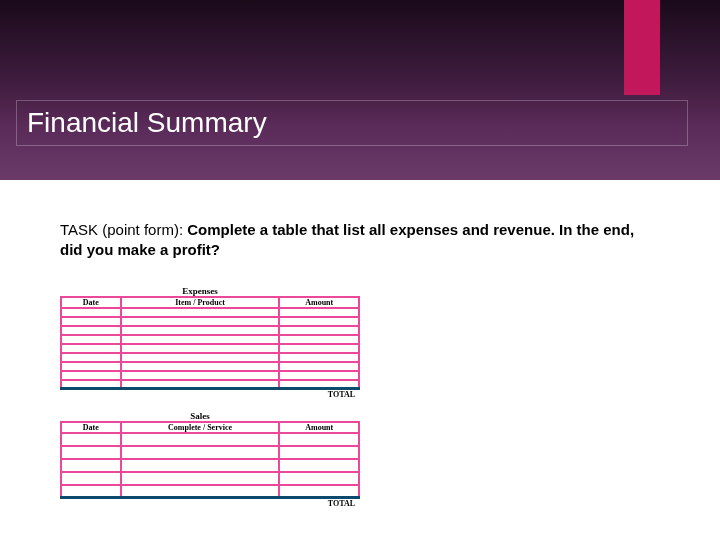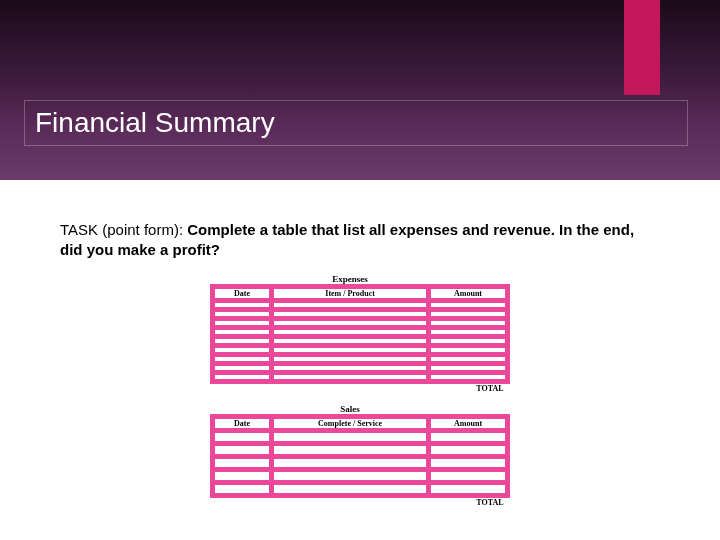--- a/index.html
+++ b/index.html
@@ -21,53 +21,52 @@
     position: absolute;
     top: 0;
     right: 60px;
     width: 36px;
     height: 95px;
     background: #c2185b;
   }
   .slide-title {
     position: absolute;
     top: 100px;
-    left: 24px;
+    left: 16px;
     right: 32px;
     border: 1px solid rgba(255,255,255,0.25);
     padding: 6px 10px;
     color: #fff;
     font-size: 28px;
     font-weight: 400;
   }
   .content {
     padding: 40px 60px 10px 60px;
   }
   .task-text {
     font-size: 15px;
     line-height: 1.35;
     color: #000;
   }
   .task-label { font-weight: 400; }
   .task-body-bold { font-weight: 700; }
   .tables-wrap {
-    margin-top: 14px;
+    margin-top: 26px;
     display: flex;
     flex-direction: column;
-    align-items: center;
     gap: 12px;
   }
   .ftable {
     width: 300px;
     border-collapse: collapse;
     font-family: "Times New Roman", Times, serif;
     font-size: 8px;
   }
   .ftable th, .ftable td {
-    border: 5px solid #ec4899;
+    border: 2px solid #ec4899;
     padding: 0;
     height: 9px;
     line-height: 9px;
     text-align: center;
   }
   .ftable .col-date { width: 60px; }
   .ftable .col-mid { width: 160px; }
   .ftable .col-amt { width: 80px; }
   .ftable .title-cell {
     border: none;

